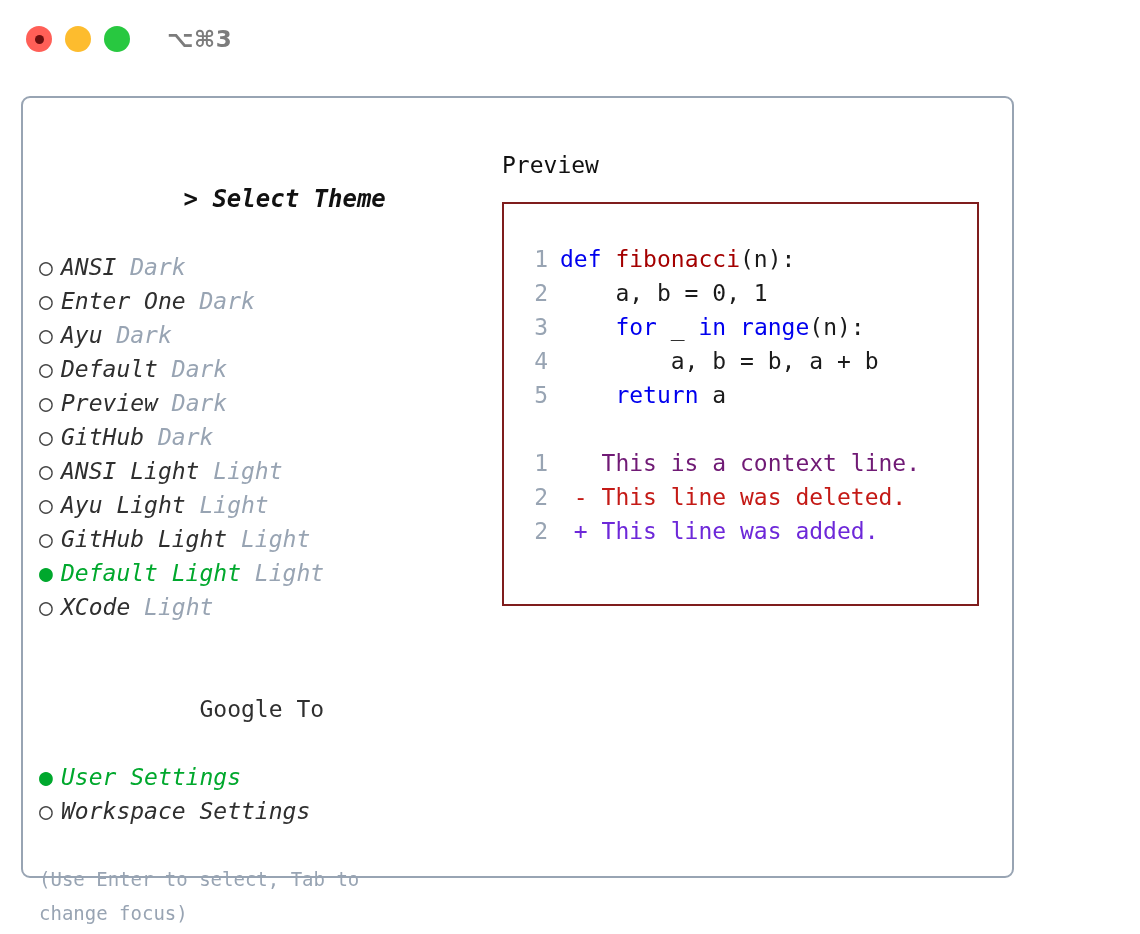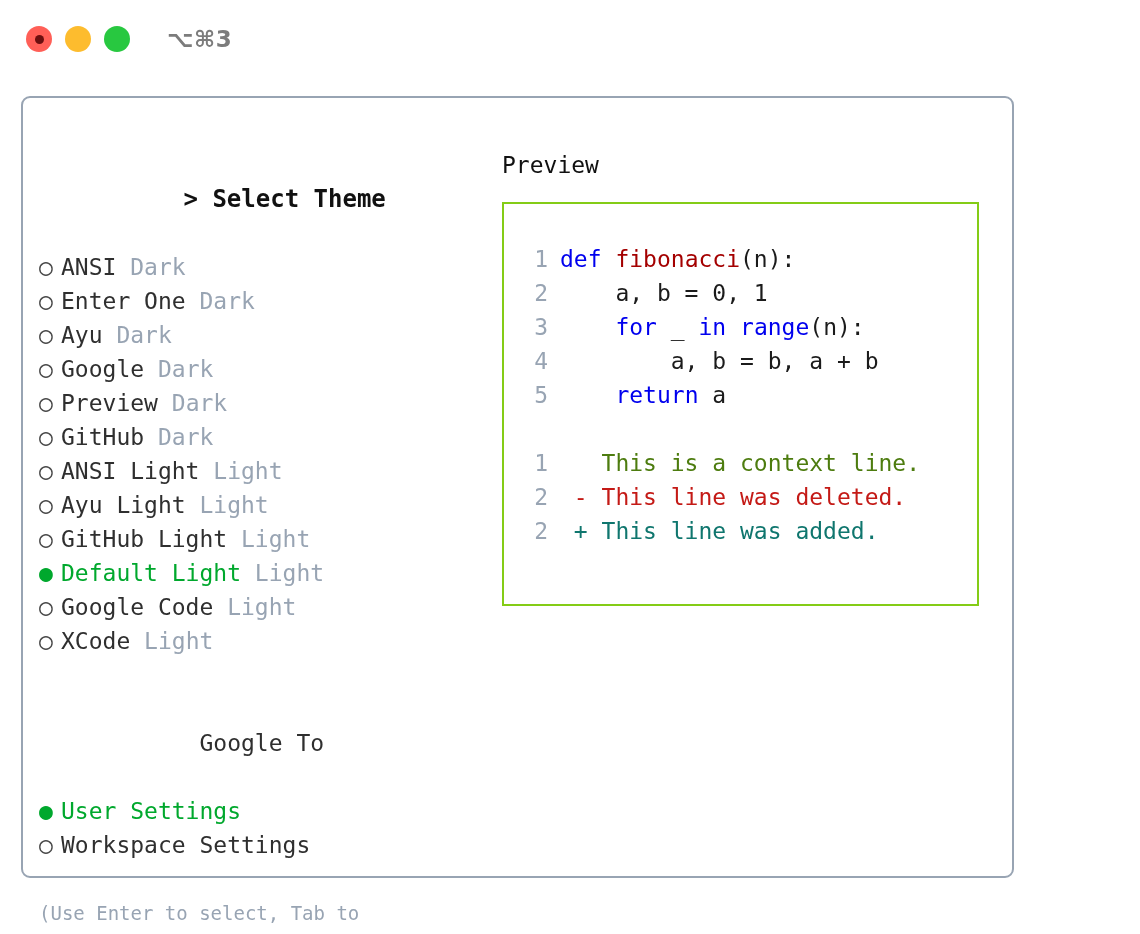--- a/index.html
+++ b/index.html
@@ -90,20 +90,21 @@
     left: 16px;
     top: 50px;
     width: 460px;
   }
 
   .line {
     font-size: 23px;
     line-height: 34px;
     white-space: pre;
     color: #2f2f2f;
+    font-style: italic;
   }
   .header-line {
     font-weight: 700;
     color: #111111;
     font-size: 24px;
   }
   .bullet {
     display: inline-block;
     width: 22px;
     color: #4a4a4a;
@@ -139,42 +140,42 @@
   }
   .preview-title {
     font-size: 23px;
     line-height: 34px;
     color: #111111;
     margin-bottom: 20px;
   }
   .preview-box {
     width: 477px;
     height: 404px;
-    border: 2px solid #84cc16;
+    border: 2px solid #7f1d1d;
     box-sizing: border-box;
     padding: 38px 6px 0 18px;
   }
   .code-line {
     font-size: 23px;
     line-height: 34px;
     white-space: pre;
   }
   .lnum {
     color: #98a4b3;
     display: inline-block;
     width: 26px;
     text-align: right;
     margin-right: 12px;
   }
   .kw   { color: #0000ee; }
   .fn   { color: #a40000; }
   .plain{ color: #1b1b1b; }
-  .ctx  { color: #4d7c0f; }
+  .ctx  { color: #701a75; }
   .del  { color: #c41a16; }
-  .add  { color: #0f766e; }
+  .add  { color: #6d28d9; }
   .blank-line { height: 34px; }
 </style>
 </head>
 <body>
 
 <div class="window">
 
   <div class="titlebar">
     <div class="lights">
       <div class="light light-red">
@@ -192,28 +193,27 @@
       <div class="left-col">
 
         <div class="line header-line">
           <span>&gt; </span><span>Select Theme</span>
         </div>
 
         <div id="theme-list">
             <div class="line"><span class="bullet">○</span><span class="item-label">ANSI</span><span class="tag"> Dark</span></div>
             <div class="line"><span class="bullet">○</span><span class="item-label">Enter One</span><span class="tag"> Dark</span></div>
             <div class="line"><span class="bullet">○</span><span class="item-label">Ayu</span><span class="tag"> Dark</span></div>
-            <div class="line"><span class="bullet">○</span><span class="item-label">Google</span><span class="tag"> Dark</span></div>
+            <div class="line"><span class="bullet">○</span><span class="item-label">Default</span><span class="tag"> Dark</span></div>
             <div class="line"><span class="bullet">○</span><span class="item-label">Preview</span><span class="tag"> Dark</span></div>
             <div class="line"><span class="bullet">○</span><span class="item-label">GitHub</span><span class="tag"> Dark</span></div>
             <div class="line"><span class="bullet">○</span><span class="item-label">ANSI Light</span><span class="tag"> Light</span></div>
             <div class="line"><span class="bullet">○</span><span class="item-label">Ayu Light</span><span class="tag"> Light</span></div>
             <div class="line"><span class="bullet">○</span><span class="item-label">GitHub Light</span><span class="tag"> Light</span></div>
             <div class="line"><span class="bullet bullet-sel">●</span><span class="item-label sel">Default Light</span><span class="tag"> Light</span></div>
-            <div class="line"><span class="bullet">○</span><span class="item-label">Google Code</span><span class="tag"> Light</span></div>
             <div class="line"><span class="bullet">○</span><span class="item-label">XCode</span><span class="tag"> Light</span></div>
           </div>
 
         <div class="spacer"></div>
 
         <div class="section-title">
           <span class="bullet"> </span><span>Google To</span>
         </div>
 
         <div id="apply-list">

